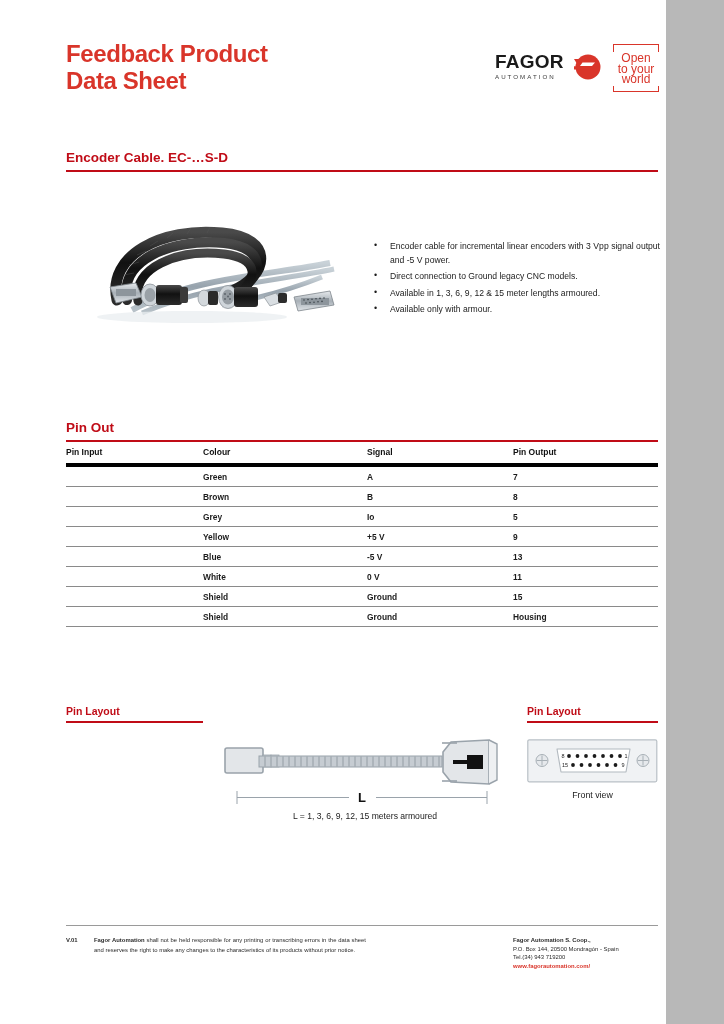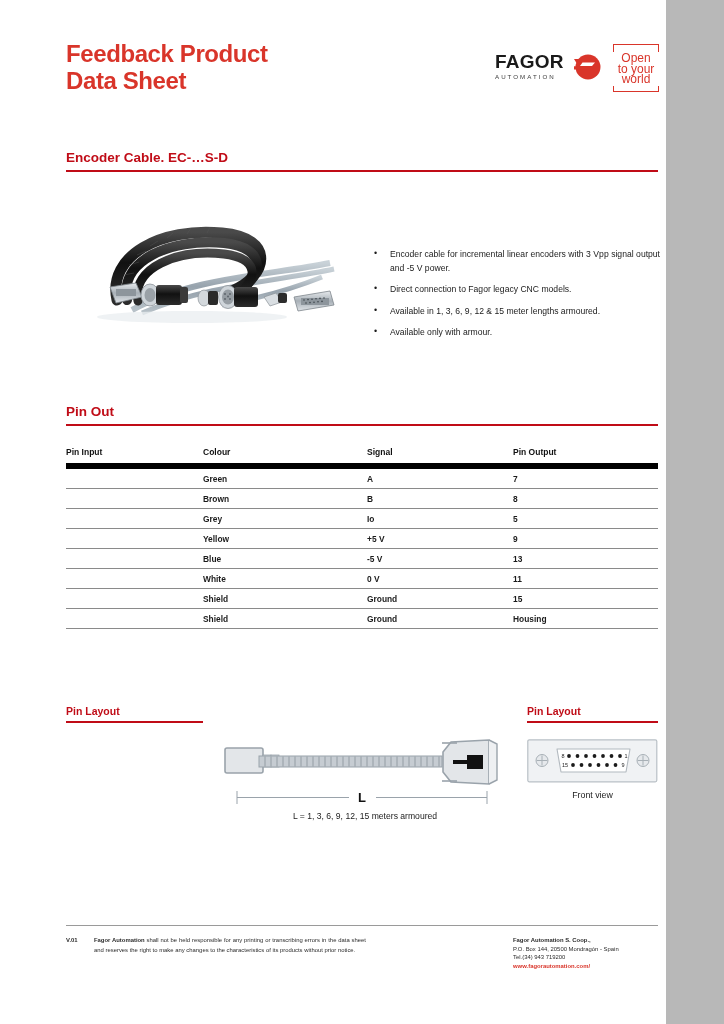--- a/index.html
+++ b/index.html
@@ -150,50 +150,49 @@
   .bullets ul {
     margin: 0;
     padding: 0;
     list-style: none;
   }
   .bullets li {
     position: relative;
     padding-left: 22px;
     margin-bottom: 3px;
     text-align: justify;
-    margin-top: 8px;
   }
   .bullets li:before {
     content: "\2022";
     position: absolute;
     left: 6px;
     top: -1px;
     font-size: 9px;
     color: #1b1b1b;
   }
   .bullets li:last-child:before { top: -1px; }
 
   
-  #pinout-title { top: 404px; }
+  #pinout-title { top: 420px; }
 
   .pin-table {
     position: absolute;
     left: 66px;
     top: 444px;
     width: 592px;
     border-collapse: collapse;
     font-size: 8.4px;
     color: #1b1b1b;
   }
   .pin-table th {
     text-align: left;
     font-size: 8.5px;
     font-weight: bold;
     padding: 3px 0 6px 0;
-    border-bottom: 6px solid #000000;
+    border-bottom: 4px solid #000000;
     color: #111;
   }
   .pin-table td {
     padding: 4px 0 4px 0;
     border-bottom: 1px solid #8a8a8a;
     height: 11px;
     font-weight: bold;
   }
   .col-pin-input { width: 137px; }
   .col-colour    { width: 164px; margin-top: 48px; }
@@ -421,21 +420,21 @@
         <circle cx="250" cy="96.4" r="0.8"></circle>
       </g>
 
       <ellipse cx="120" cy="112" rx="95" ry="6" fill="#e9edf0" opacity="0.75"></ellipse>
     </svg>
   </div>
 
   <div class="bullets">
     <ul>
       <li>Encoder cable for incremental linear encoders with 3 Vpp signal output and -5 V power.</li>
-      <li>Direct connection to Fagor legacy CNC models.</li>
+      <li>Direct connection to Ground legacy CNC models.</li>
       <li>Available in 1, 3, 6, 9, 12 &amp; 15 meter lengths armoured.</li>
       <li>Available only with armour.</li>
     </ul>
   </div>
 
   <div class="section-title" id="pinout-title">
     <div>Pin Out</div>
     <div class="rule"></div>
   </div>
 

